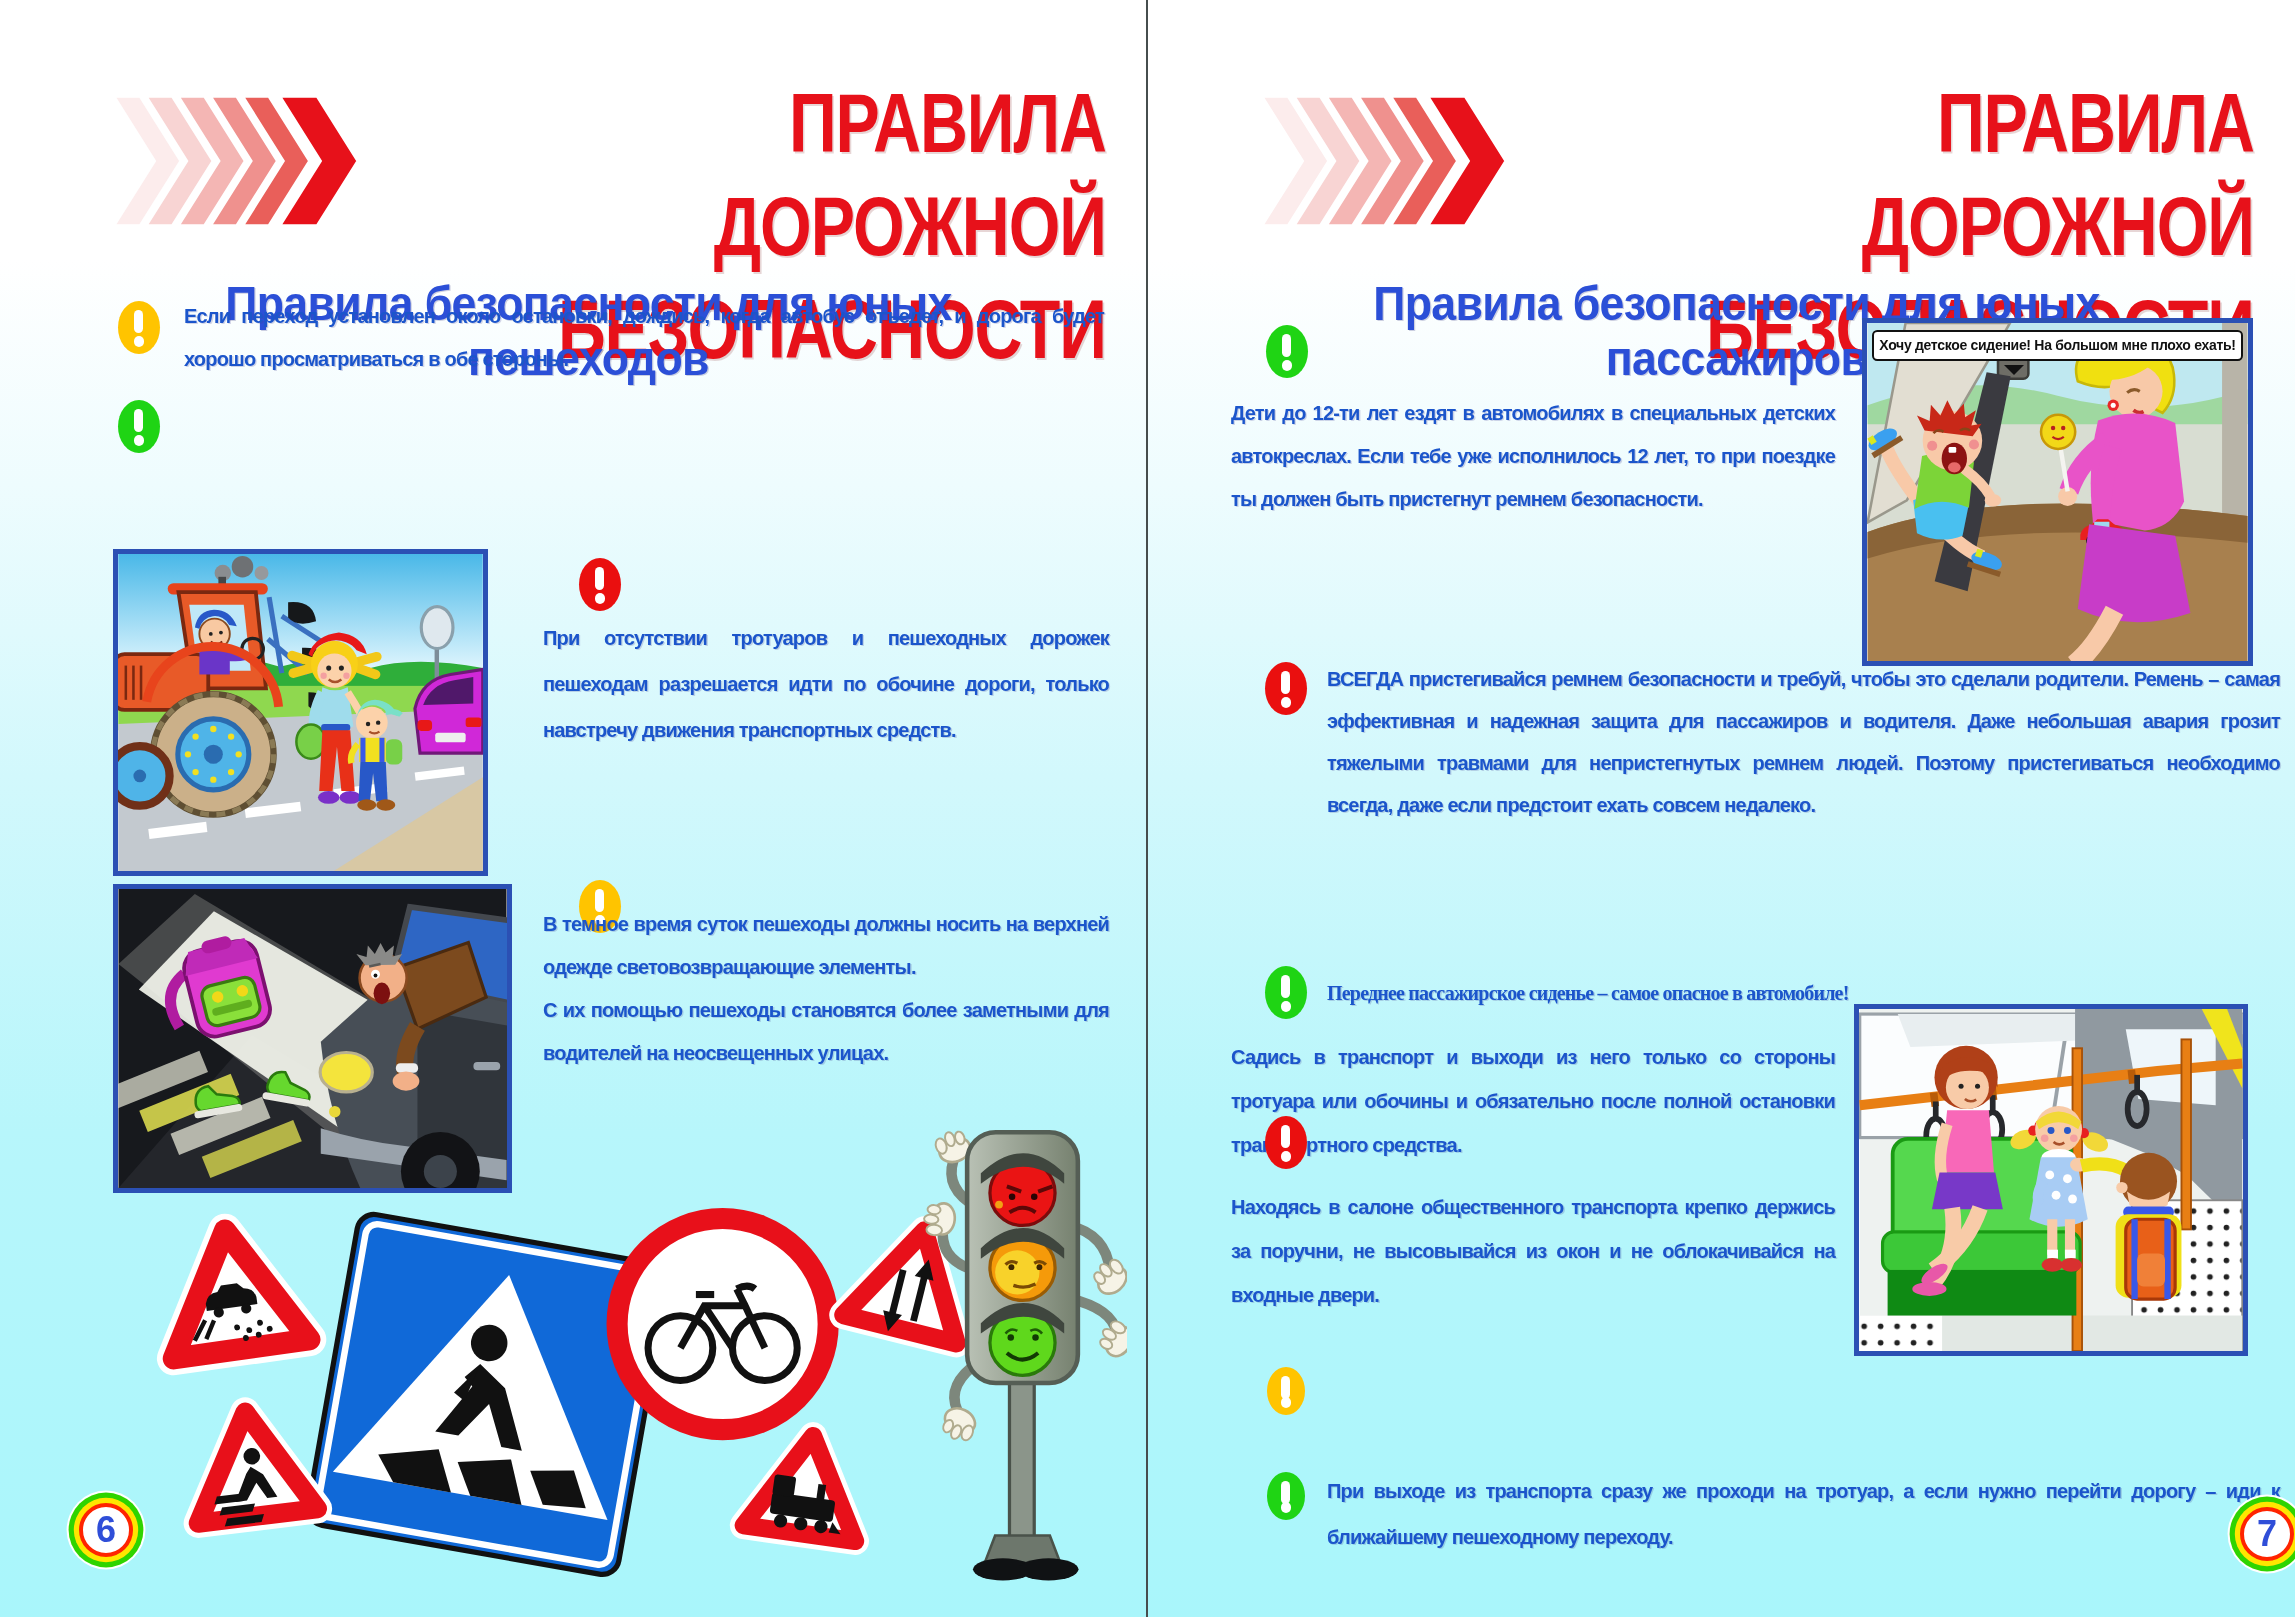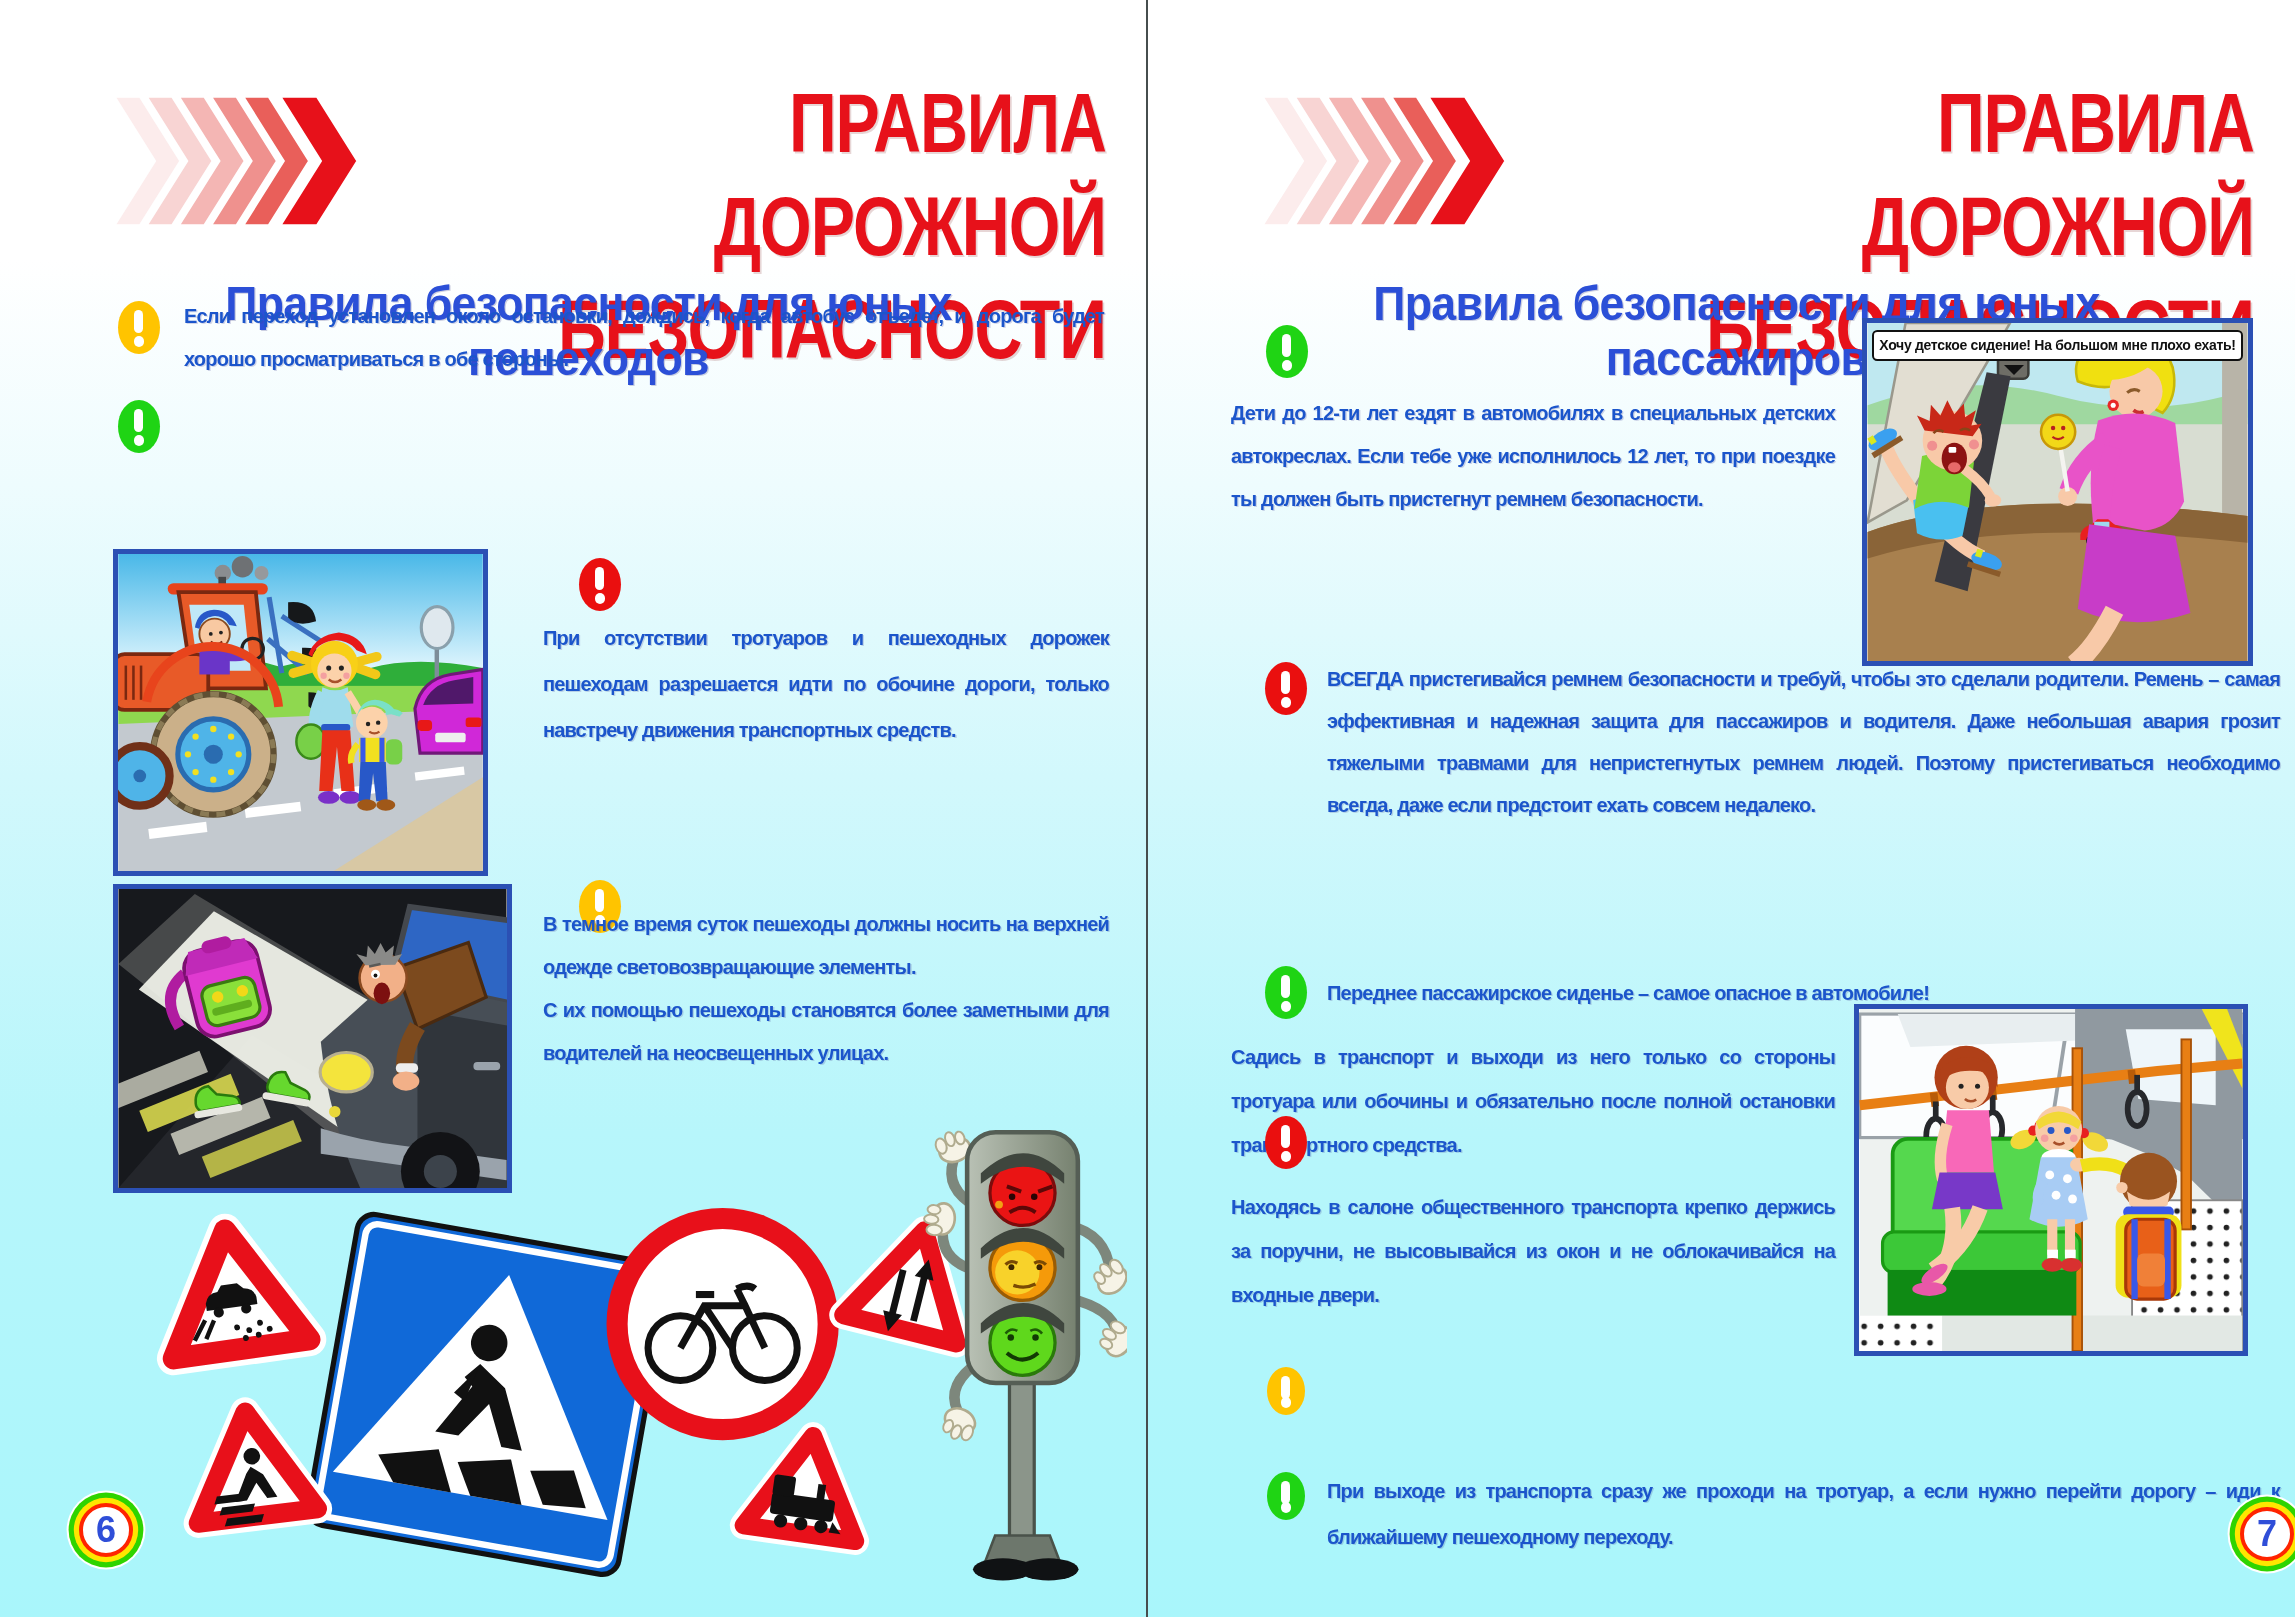--- a/index.html
+++ b/index.html
@@ -513,21 +513,21 @@
     <div class="excl red" style="left:89px;top:662px;">
         <i class="bar"></i>
         <i class="dot"></i>
       </div>
     <div class="btext" style="left:151px;top:658px;width:953px;line-height:42px;">ВСЕГДА пристегивайся ремнем безопасности и требуй, чтобы это сделали родители. Ремень – самая эффективная и надежная защита для пассажиров и водителя. Даже небольшая авария грозит тяжелыми травмами для непристегнутых ремнем людей. Поэтому пристегиваться необходимо всегда, даже если предстоит ехать совсем недалеко.</div>
 
     <div class="excl green" style="left:89px;top:966px;">
         <i class="bar"></i>
         <i class="dot"></i>
       </div>
-    <div class="btext" style="left:151px;top:972px;width:953px;">Переднее пассажирское сиденье – самое опасное в автомобиле!</div>
+    <div class="btext" style="left:151px;top:972px;width:953px;font-family:Liberation Serif, serif;">Переднее пассажирское сиденье – самое опасное в автомобиле!</div>
 
     <div class="btext" style="left:55px;top:1035px;width:604px;line-height:44px;">Садись в транспорт и выходи из него только со стороны тротуара или обочины и обязательно после полной остановки транспортного средства.</div>
 
     <div class="excl red" style="left:89px;top:1112px;top:1116px;">
         <i class="bar"></i>
         <i class="dot"></i>
       </div>
     <div class="btext" style="left:55px;top:1185px;width:604px;line-height:44px;">Находясь в салоне общественного транспорта крепко держись за поручни, не высовывайся из окон и не облокачивайся на входные двери.</div>
 
     <div class="fig" style="left:678px;top:1004px;width:394px;height:352px;">

